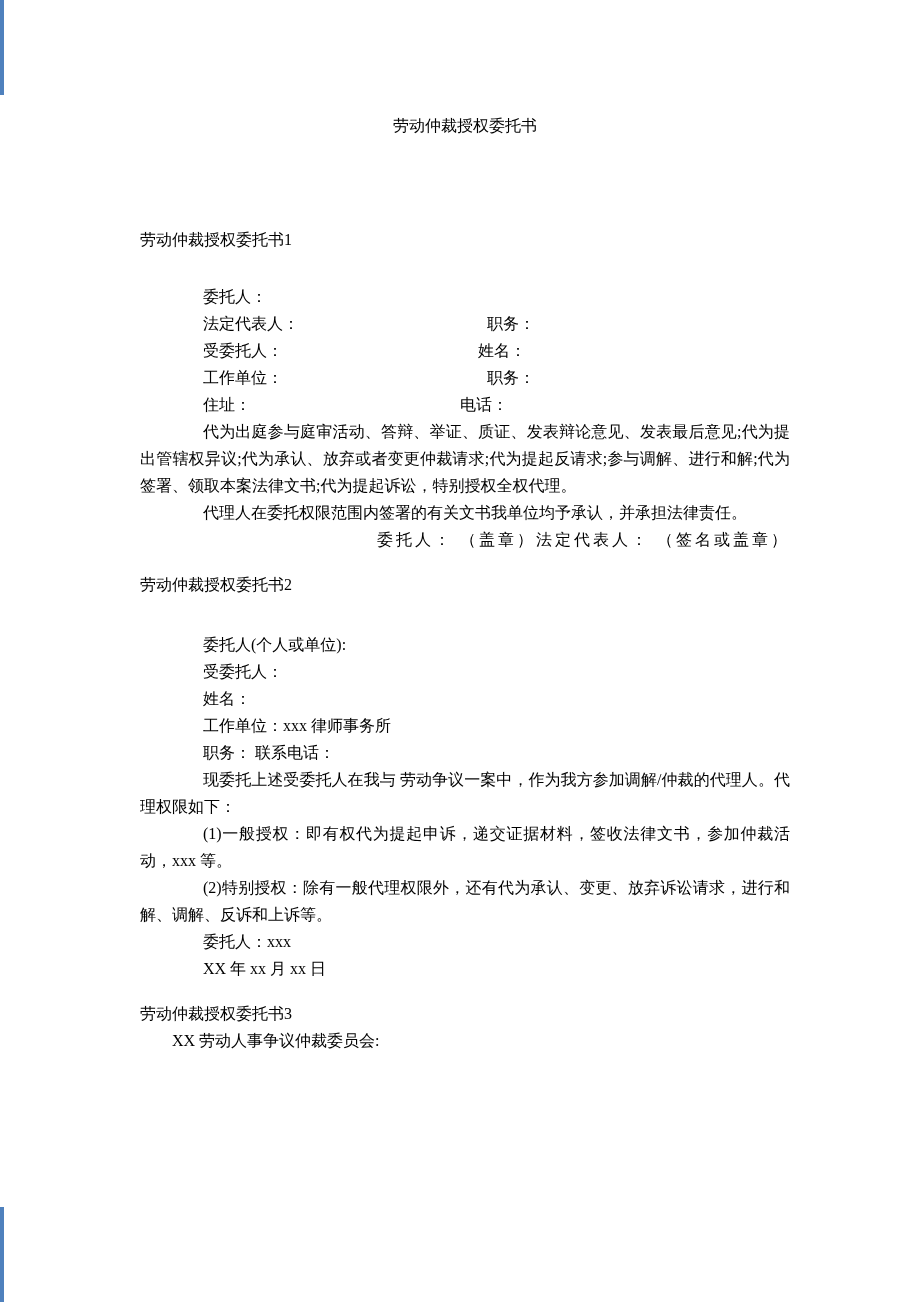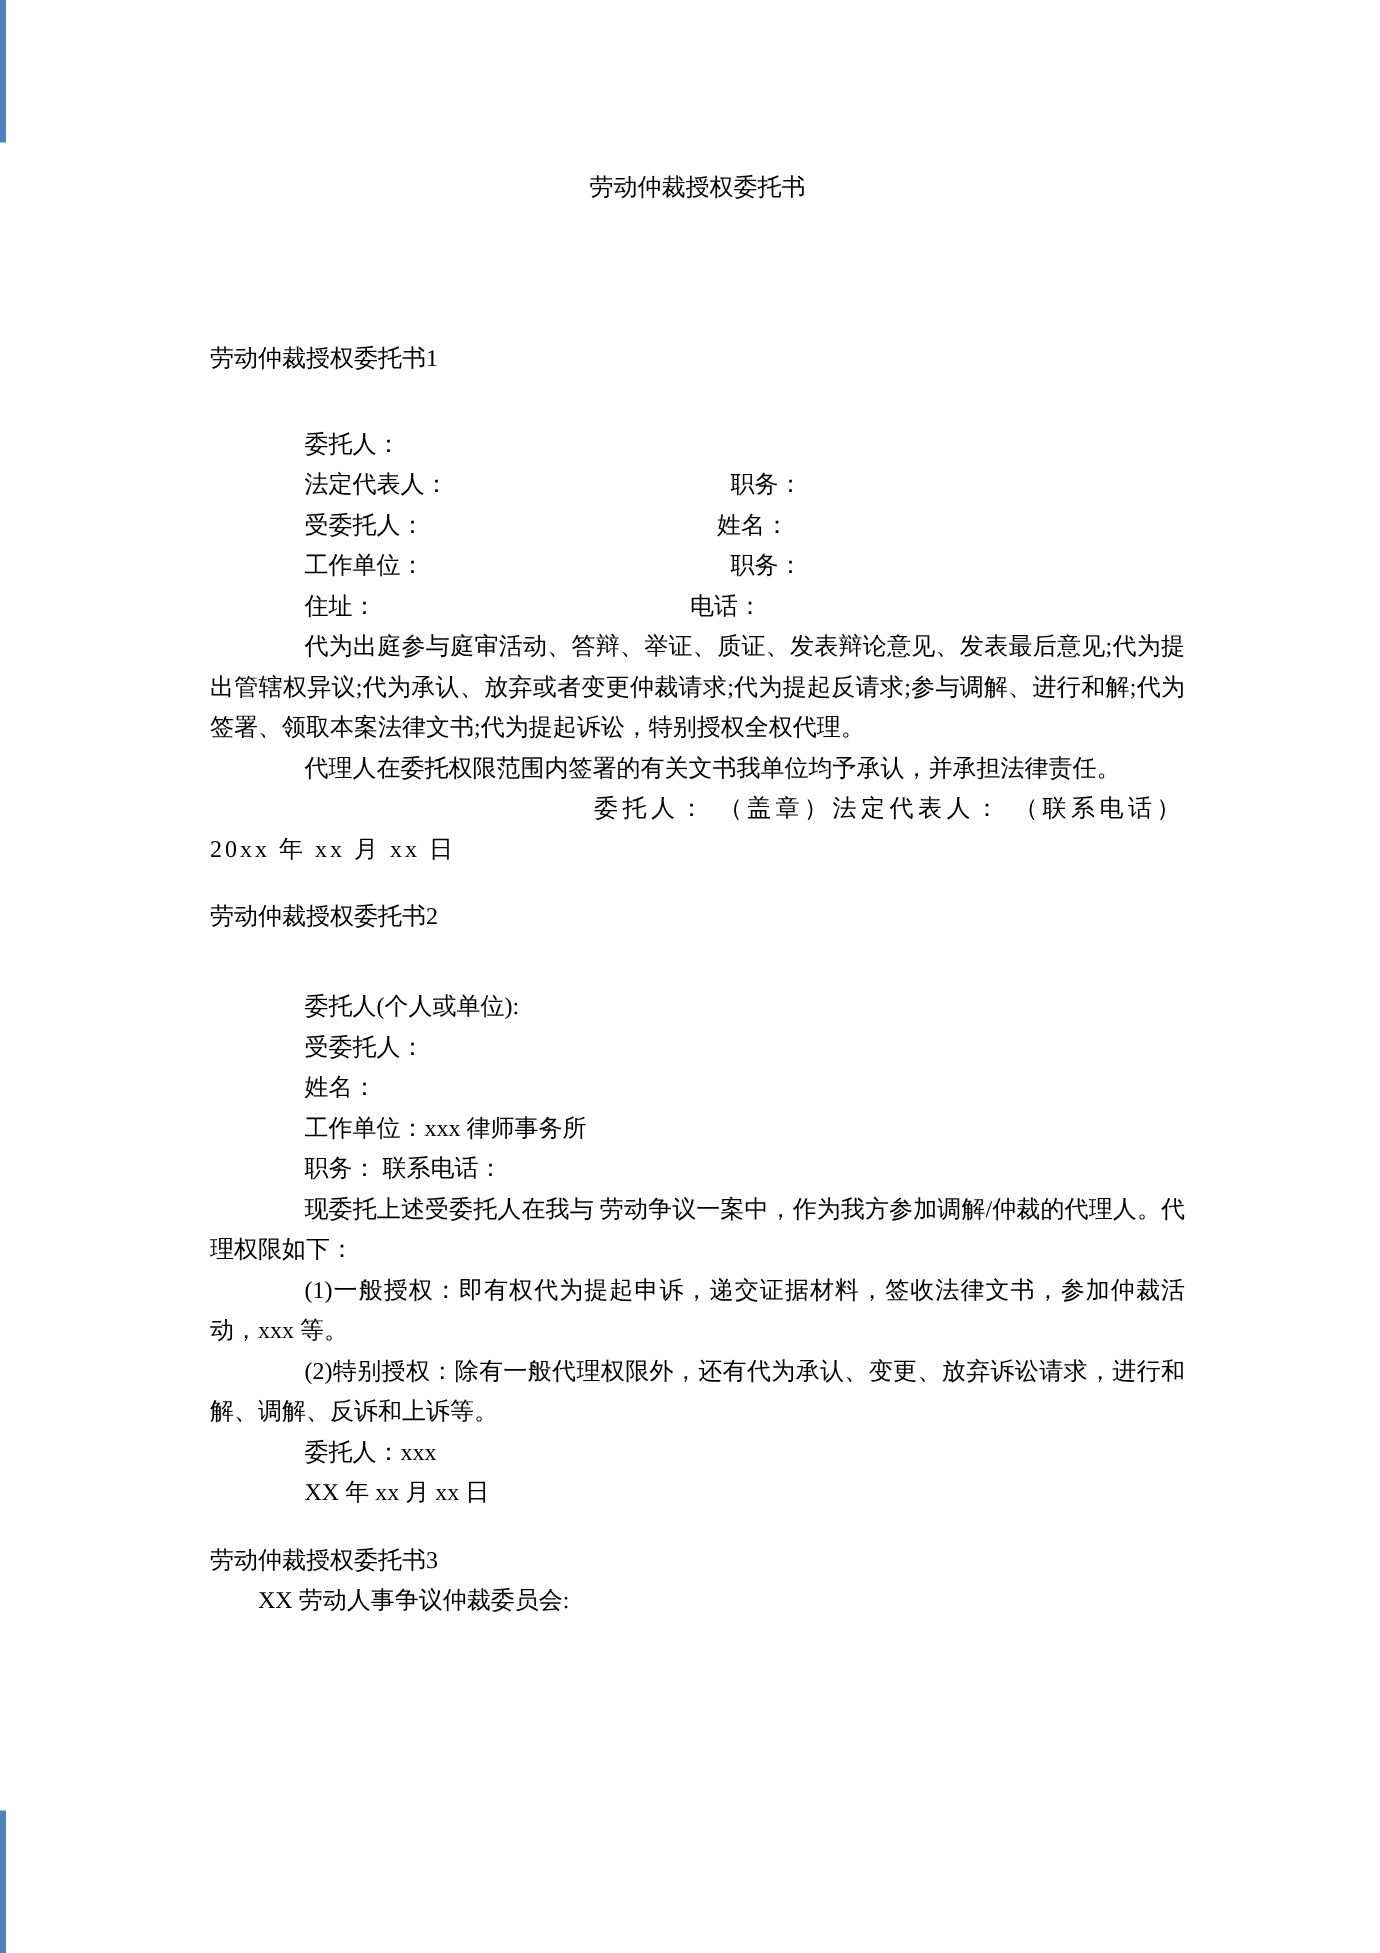--- a/index.html
+++ b/index.html
@@ -79,23 +79,22 @@
         <span class="col-b at-347">职务：</span>
       </div>
       <div class="form-line">
         <span>住址：</span>
         <span class="col-b at-320">电话：</span>
       </div>
       <p class="para">代为出庭参与庭审活动、答辩、举证、质证、发表辩论意见、发表最后意见;代为提出管辖权异议;代为承认、放弃或者变更仲裁请求;代为提起反请求;参与调解、进行和解;代为签署、领取本案法律文书;代为提起诉讼，特别授权全权代理。</p>
       <p class="para">代理人在委托权限范围内签署的有关文书我单位均予承认，并承担法律责任。</p>
       <div class="sign-line">
         <span>委托人：  （盖章）</span>
-        <span>法定代表人：  （联系电话）</span>
+        <span>法定代表人：  （签名或盖章）</span>
       </div>
-      <div class="plain date-line">20xx 年 xx 月 xx 日</div>
     </div>
 
     <h2 class="sec-heading s2-heading">劳动仲裁授权委托书2</h2>
     <div class="s2-body">
       <div class="form-line">
         <span>委托人(个人或单位):</span>
       </div>
       <div class="form-line">
         <span>受委托人：</span>
       </div>

